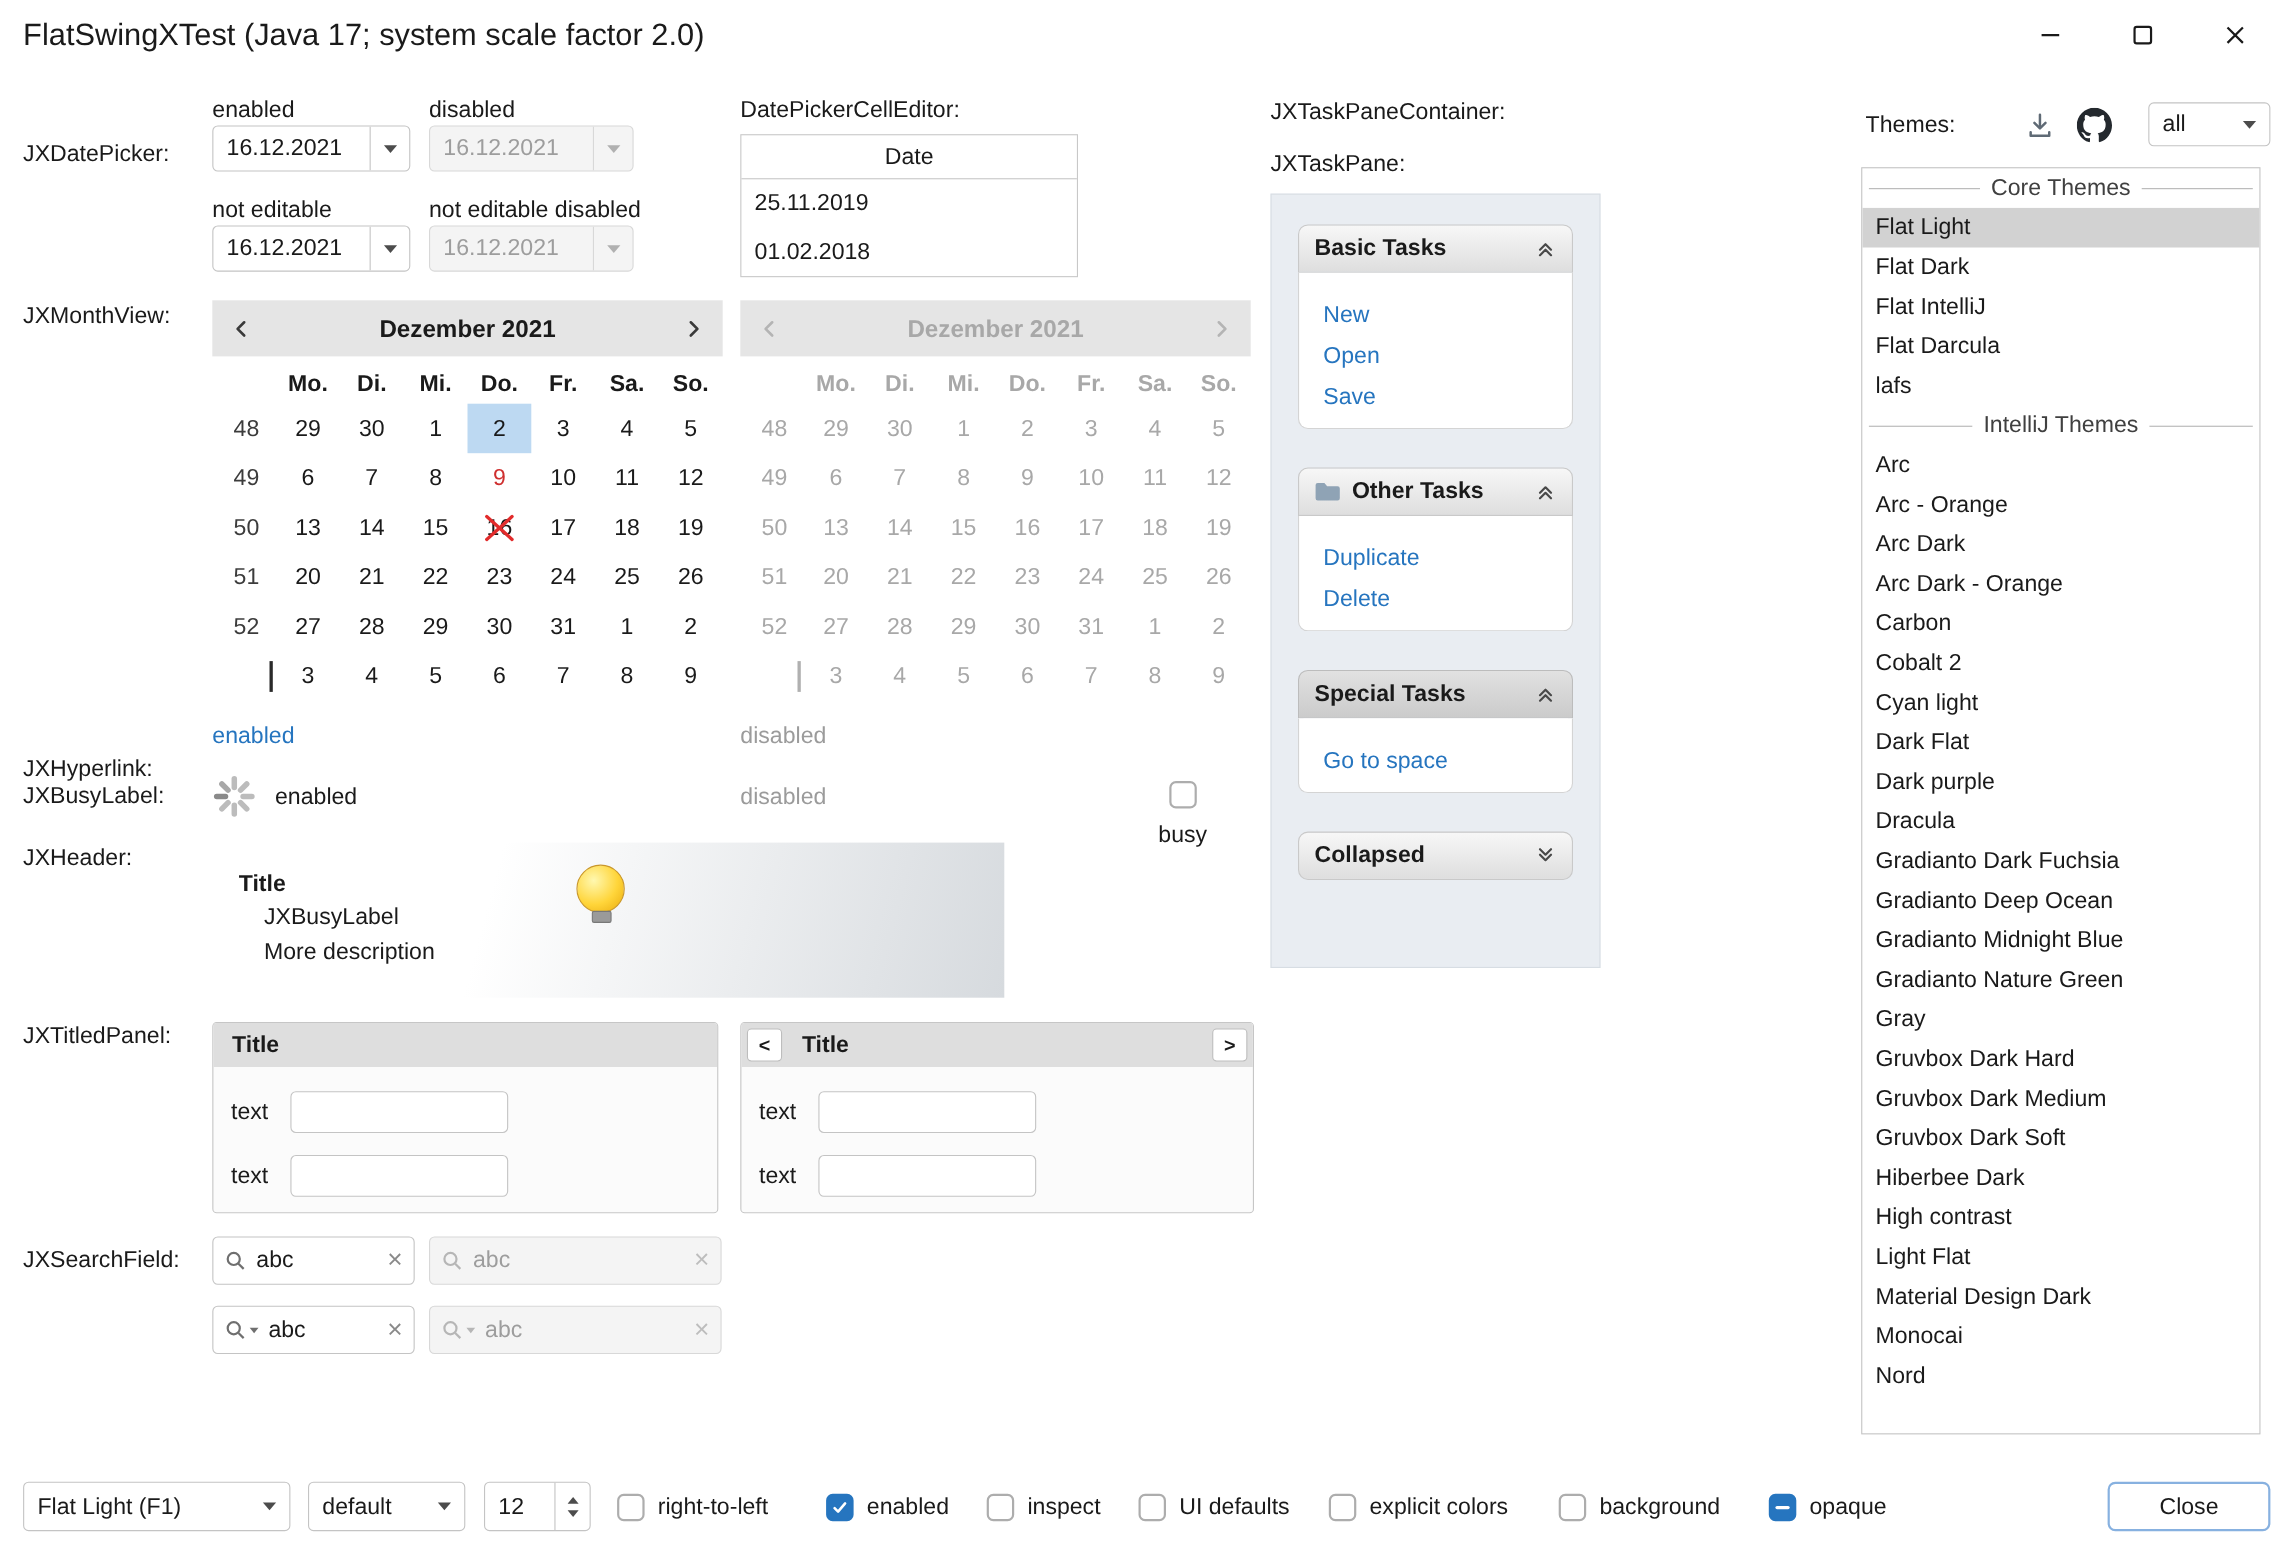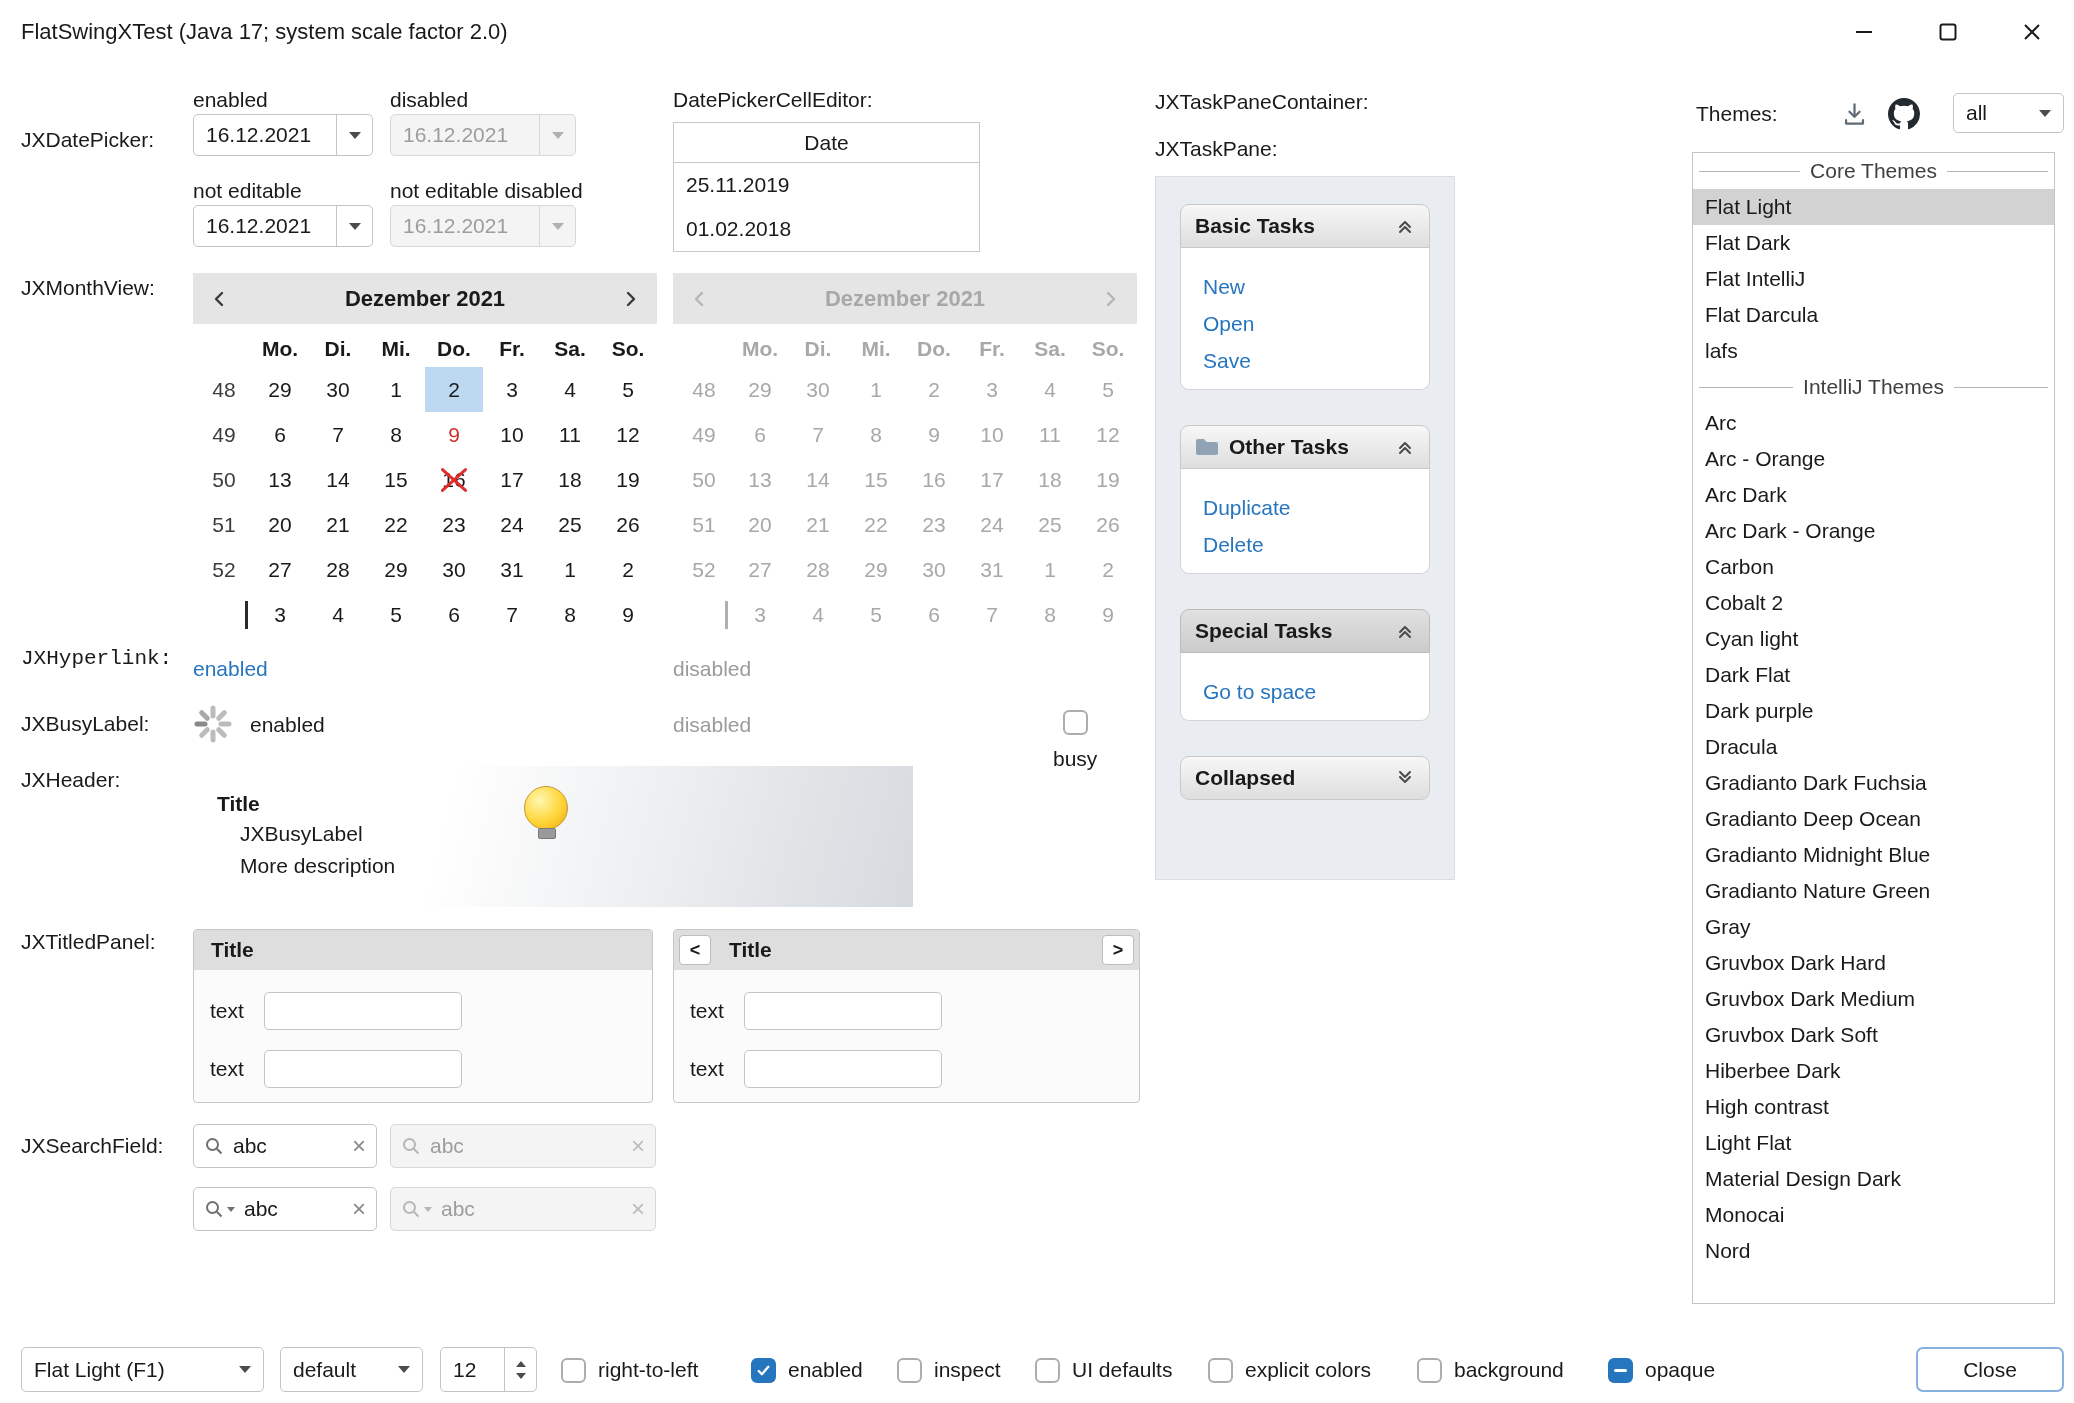--- a/index.html
+++ b/index.html
@@ -5,21 +5,21 @@
   *{margin:0;padding:0;box-sizing:border-box;}
   html,body{width:2074px;height:1403px;}
   body{font-family:"Liberation Sans",sans-serif;font-size:21px;color:#1a1a1a;background:#fff;}
   .app{position:relative;width:2074px;height:1403px;background:#fff;overflow:hidden;}
   .abs{position:absolute;}
   .lab{position:absolute;height:28px;display:flex;align-items:center;white-space:nowrap;}
   .dim{color:#9b9b9b;}
 
   
   .titlebar{position:absolute;left:0;top:0;width:2074px;height:64px;background:#fff;}
-  .win-title{position:absolute;left:21px;top:0;height:64px;display:flex;align-items:center;font-size:22px;}
+  .win-title{position:absolute;left:21px;top:0;height:64px;display:flex;align-items:center;font-size:28px;}
   .win-btns{position:absolute;right:0;top:0;height:64px;display:flex;}
   .win-btn{width:84px;height:64px;display:flex;align-items:center;justify-content:center;color:#1a1a1a;}
 
   
   .field{position:absolute;background:#fff;border:1px solid #c4c4c4;border-radius:5px;display:flex;align-items:center;overflow:hidden;}
   .field .val{flex:1;padding:0 12px;white-space:nowrap;}
   .field .combo-btn{width:36px;align-self:stretch;border-left:1px solid #c4c4c4;display:flex;align-items:center;justify-content:center;}
   .field.disabled{background:#f4f4f4;color:#9d9d9d;border-color:#d8d8d8;}
   .field.disabled .combo-btn{border-left-color:#d8d8d8;}
   .darr{width:0;height:0;border-left:6px solid transparent;border-right:6px solid transparent;border-top:7px solid #4c4c4c;}
@@ -141,21 +141,21 @@
       <div class="win-btn">
         <svg width="22" height="22" viewBox="0 0 22 22">
             <path d="M4 4 L18 18 M18 4 L4 18" stroke="#1a1a1a" stroke-width="2" fill="none"></path>
           </svg>
       </div>
     </div>
   </div>
 
   <div class="lab" style="left:21px;top:126px;">JXDatePicker:</div>
   <div class="lab" style="left:21px;top:274px;">JXMonthView:</div>
-  <div class="lab" style="left:21px;top:644px;font-family:Liberation Mono, monospace;">JXHyperlink:</div>
+  <div class="lab" style="left:21px;top:685px;">JXHyperlink:</div>
   <div class="lab" style="left:21px;top:710px;">JXBusyLabel:</div>
   <div class="lab" style="left:21px;top:766px;">JXHeader:</div>
   <div class="lab" style="left:21px;top:928px;">JXTitledPanel:</div>
   <div class="lab" style="left:21px;top:1132px;">JXSearchField:</div>
 
   <div class="lab" style="left:193px;top:86px;">enabled</div>
   <div class="lab" style="left:390px;top:86px;">disabled</div>
   <div class="lab" style="left:193px;top:177px;">not editable</div>
   <div class="lab" style="left:390px;top:177px;">not editable disabled</div>
 

